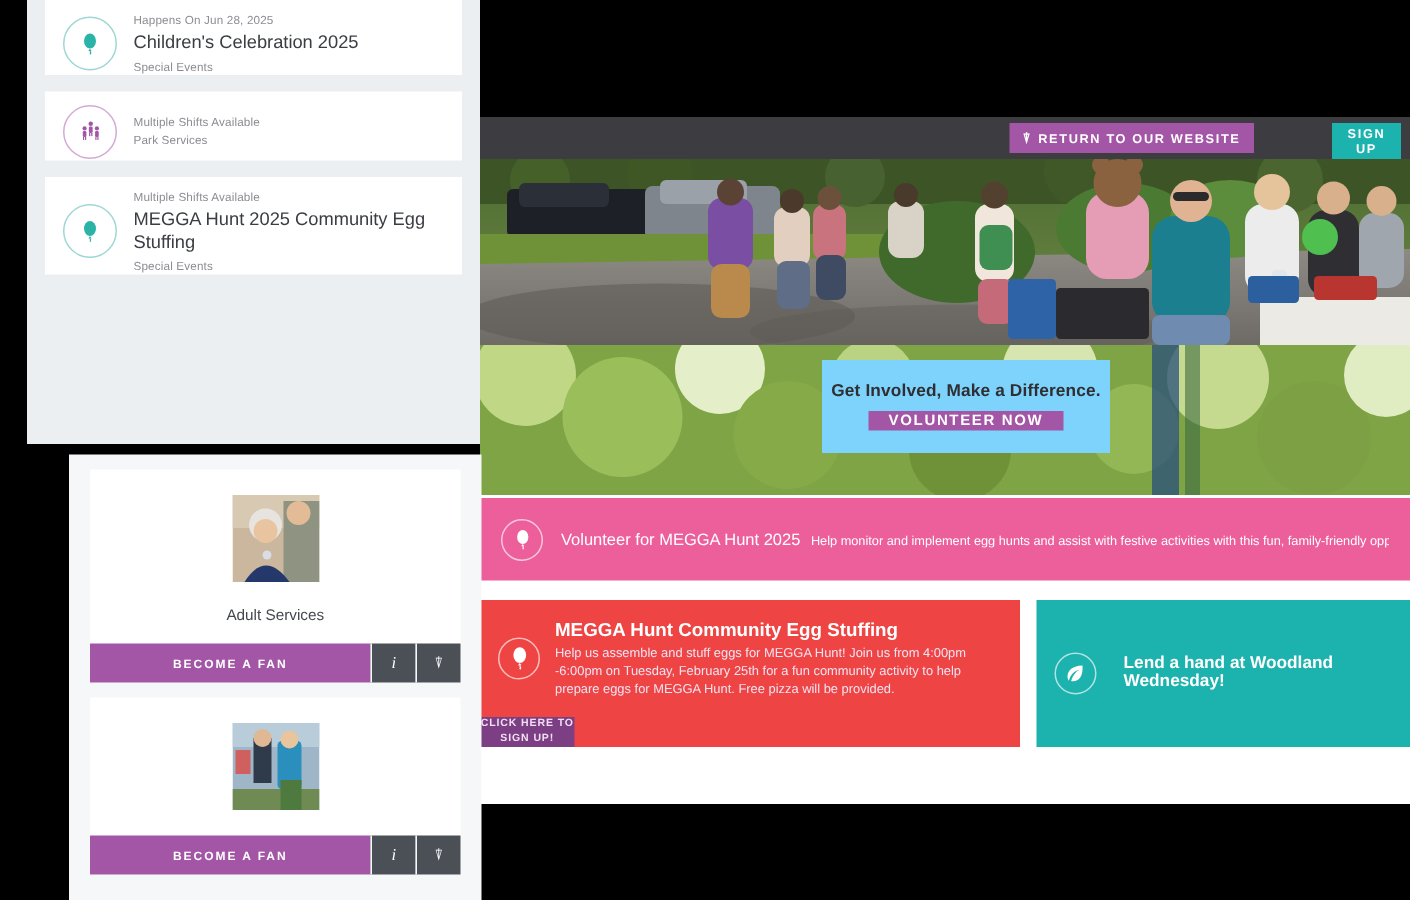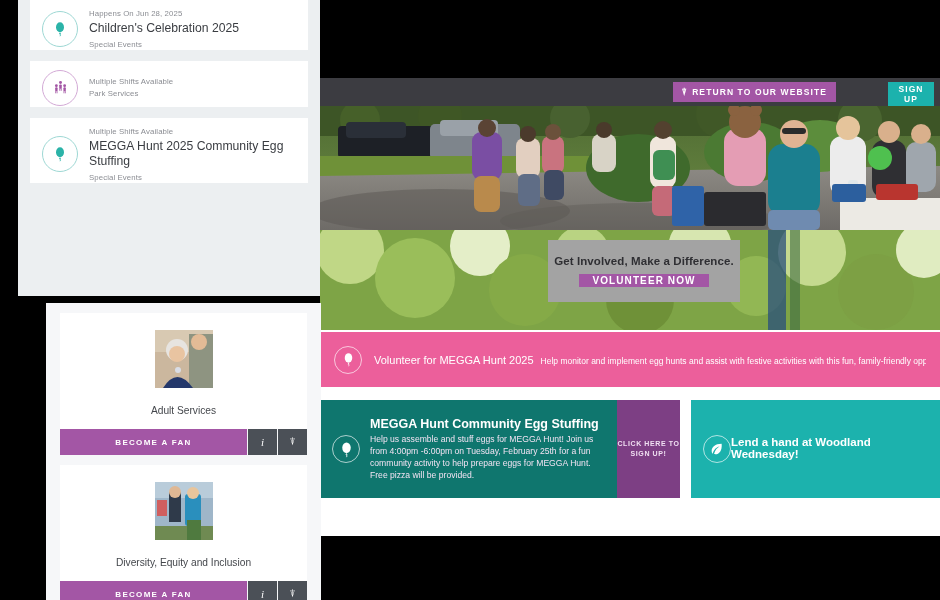--- a/index.html
+++ b/index.html
@@ -41,21 +41,21 @@
 
   
   #leafy-band{
     position:absolute;left:0;top:152px;width:620px;height:100px;overflow:hidden;
     background:#6d8f3e;
   }
   #leafy-band svg{display:block;width:620px;height:100px;}
 
   #cta-card{
     position:absolute;left:228px;top:10px;width:192px;height:62px;
-    background:#a3a3a3;display:flex;flex-direction:column;align-items:center;
+    background:#7dd3fc;display:flex;flex-direction:column;align-items:center;
     justify-content:center;gap:7px;
   }
   #cta-headline{
     font-size:11.5px;color:#2f2f33;font-weight:600;letter-spacing:.1px;
   }
   #volunteer-now-button{
     background:#a356a5;color:#fff;border:0;cursor:pointer;
     font-family:"Liberation Sans", sans-serif;
     font-size:10px;letter-spacing:1.1px;font-weight:600;
     padding:1px 13px;
@@ -75,40 +75,40 @@
   .round-icon svg{display:block;}
   #pink-banner-text{display:flex;align-items:baseline;gap:7px;flex:1;min-width:0;}
   #pink-title{color:#fff;font-size:11px;font-weight:400;white-space:nowrap;}
   #pink-desc{color:#fff;font-size:8.5px;white-space:nowrap;overflow:hidden;}
 
   
   #bottom-cards{
     position:absolute;left:0;top:322px;width:620px;height:98px;display:flex;
   }
   #purple-card{
-    position:relative;width:360px;height:98px;background:#0f766e;display:flex;
+    position:relative;width:360px;height:98px;background:#ef4444;display:flex;flex-direction:column;
   }
   #purple-body{
     flex:1;display:flex;align-items:center;gap:10px;padding:0 10px 0 12px;
     box-sizing:border-box;
   }
   #purple-text{min-width:0;}
   #purple-title{color:#fff;font-size:12.5px;font-weight:600;margin-bottom:2px;}
   #purple-desc{color:#f2e3f3;font-size:8.6px;line-height:1.42;}
   #purple-signup{
     width:63px;background:#7d3f84;display:flex;align-items:center;
     justify-content:center;cursor:pointer;flex:0 0 auto;
   }
   #purple-signup-label{
     color:#f0dff2;font-size:7px;font-weight:700;letter-spacing:.6px;
     line-height:1.45;text-align:center;
   }
   #gap-col{width:11px;background:#ffffff;}
   #teal-card{
-    flex:1;background:#1cb2ad;display:flex;align-items:center;gap:0;
+    flex:1;background:#1cb2ad;display:flex;align-items:center;gap:18px;
     padding:0 12px;box-sizing:border-box;
   }
   #teal-text{min-width:0;}
   #teal-title{color:#fff;font-size:11.5px;font-weight:600;margin-bottom:2px;}
   #teal-desc{color:#e2f5f4;font-size:8.6px;line-height:1.42;}
 
   
   #recent-panel{
     position:absolute;left:18px;top:0px;width:302px;height:296px;
     background:#eceff1;overflow:hidden;
@@ -427,21 +427,20 @@
           <rect x="0" y="0" width="58" height="16" fill="#b9ccda"></rect>
           <rect x="0" y="44" width="58" height="14" fill="#6f8a52"></rect>
           <rect x="14" y="10" width="12" height="30" fill="#2f3a4a"></rect>
           <circle cx="20" cy="10" r="6" fill="#e0b894"></circle>
           <rect x="30" y="12" width="16" height="32" rx="3" fill="#2a8fbd"></rect>
           <circle cx="38" cy="11" r="6" fill="#e8c59c"></circle>
           <rect x="32" y="38" width="14" height="20" fill="#4f7a3f"></rect>
           <rect x="2" y="18" width="10" height="16" fill="#d05f5f"></rect>
         </svg>
       </div>
-      <div class="fan-name">Diversity, Equity and Inclusion</div>
       <div class="fan-actions">
         <button class="fan-btn">
           <span>BECOME A FAN</span>
         </button>
         <button class="fan-icon-btn info">i</button>
         <button class="fan-icon-btn">⍒</button>
       </div>
     </div>
 
   </div>

